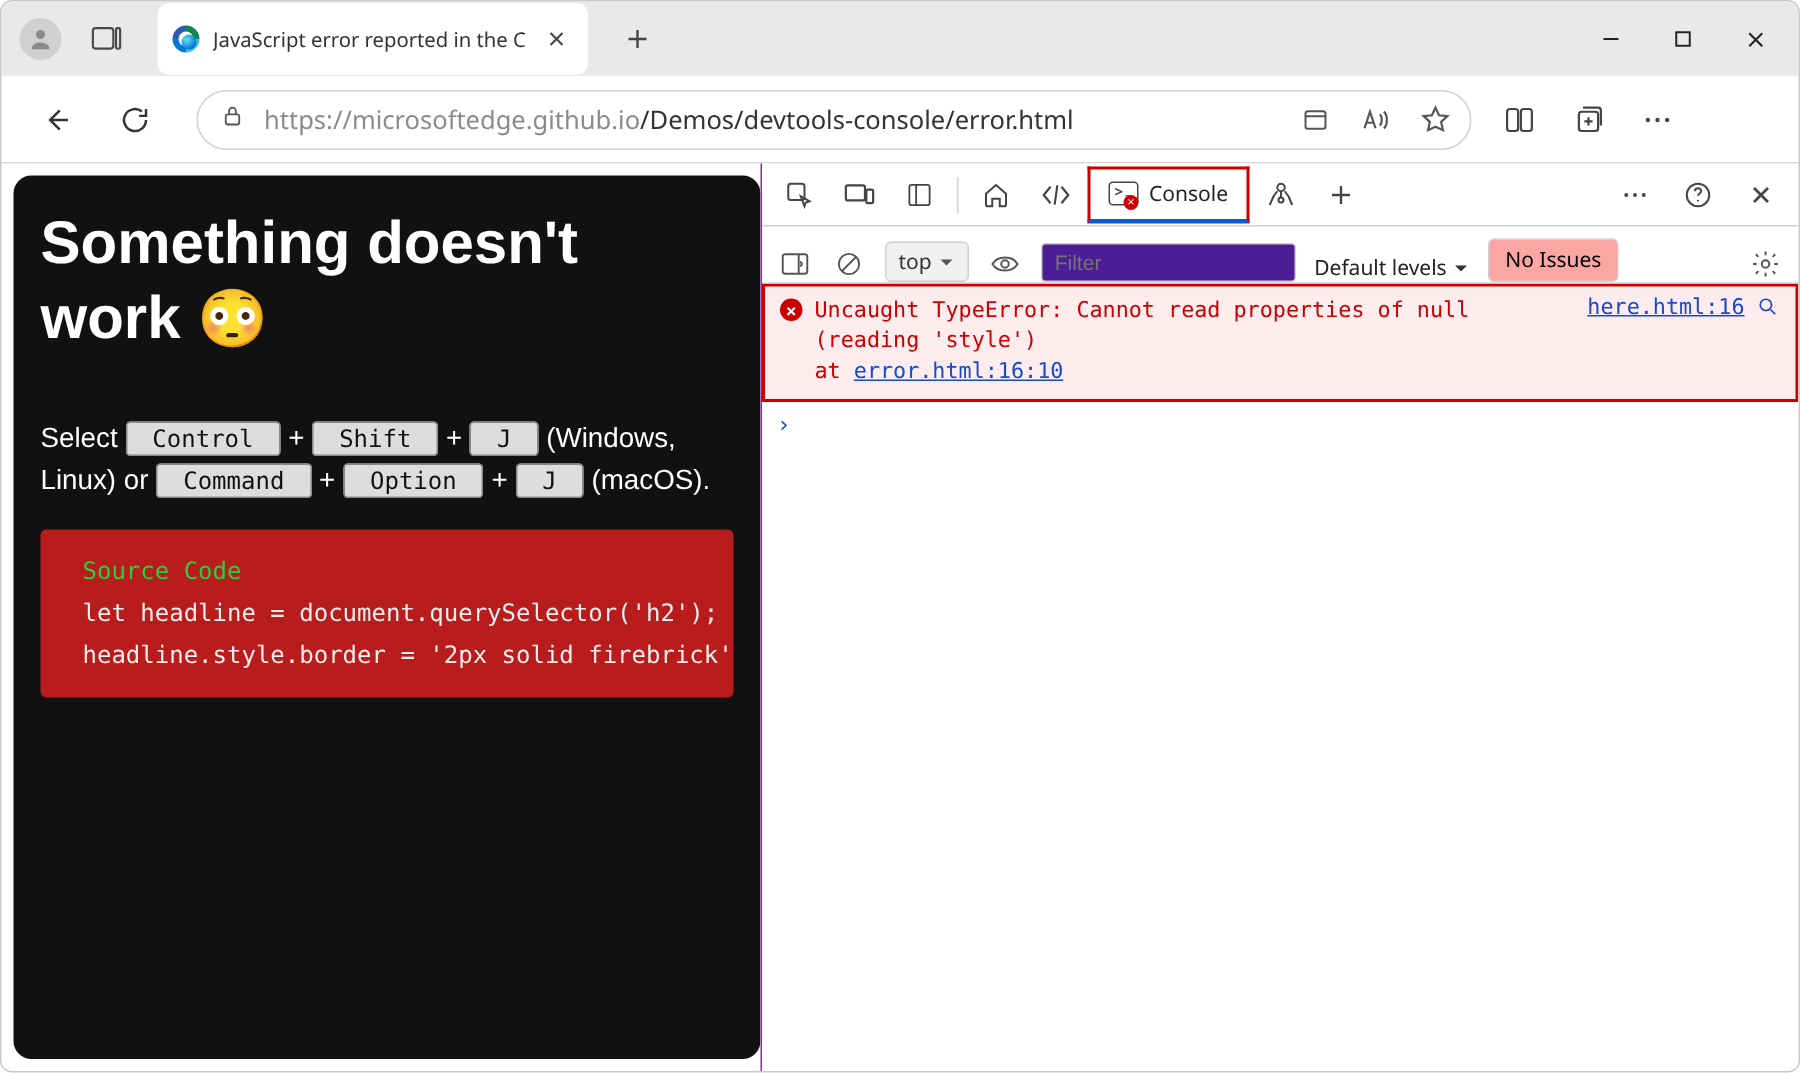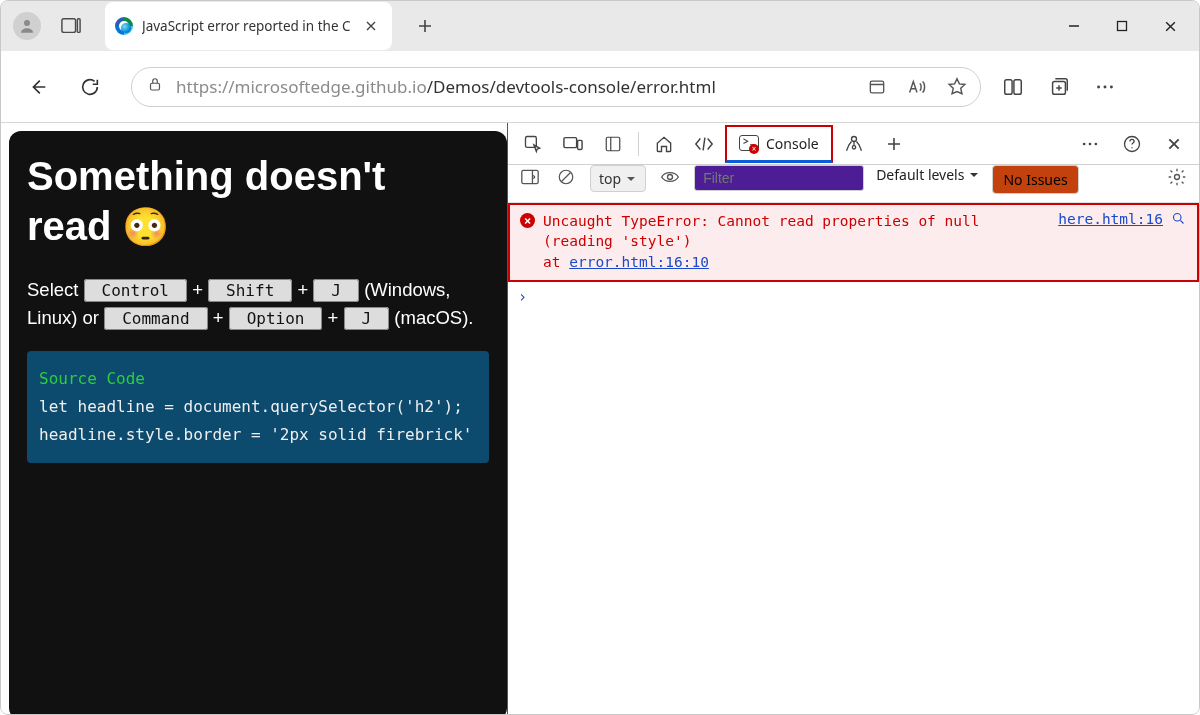--- a/index.html
+++ b/index.html
@@ -79,21 +79,21 @@
   .new-tab svg { stroke:#444; stroke-width:1.6; }
   .tb-spacer { flex: 1; }
   .window-controls { display:flex; gap:2px; }
   .wc-btn {
     width: 46px; height: 40px; display:flex; align-items:center; justify-content:center;
     cursor:pointer;
   }
   .wc-btn svg { stroke:#222; stroke-width:1.3; fill:none; }
   
   .toolbar {
-    height: 72px;
+    height: 58px;
     background: #fff;
     display:flex; align-items:center;
     gap: 10px;
     padding: 0 16px;
     border-bottom: 1px solid #d6d6d6;
   }
   .nav-btn {
     width: 42px; height: 42px; display:flex; align-items:center; justify-content:center;
     border-radius: 6px; cursor:pointer;
   }
@@ -143,40 +143,40 @@
     border-radius: 12px;
     height: 100%;
     padding: 20px 18px 16px 18px;
     font-family: "Segoe UI", sans-serif;
     overflow: hidden;
   }
   .page-inner h1 {
     font-size: 40px;
     font-weight: 700;
     line-height: 1.25;
-    margin-bottom: 24px;
+    margin-bottom: 40px;
   }
   .page-inner .emoji { font-size: 38px; }
   .page-inner p {
     font-size: 18.5px;
     line-height: 1.55;
     margin-bottom: 18px;
   }
   .kbd {
     background:#ddd; color:#111;
     font-family: ui-monospace, Menlo, Consolas, monospace;
     font-size: 16px;
     padding: 1px 17px;
     border-radius: 3px;
     border: 1px solid #888;
   }
   .code-block {
-    background:#0c4a6e;
+    background:#b91c1c;
     border-radius:4px;
-    padding: 14px 12px;
+    padding: 14px 28px;
     font-family: ui-monospace, Menlo, Consolas, monospace;
     font-size: 16px;
     line-height: 1.75;
     margin-top: 10px;
     white-space: pre;
   }
   .code-block .hl-title { color:#2ecc40; }
   .code-block .hl { color:#eee; }
 
   
@@ -230,21 +230,21 @@
   }
   .dt-console-tab .badge::after{
     content:'×'; color:#fff; font-size:8px; line-height:1;
   }
   .dt-console-tab span { font-size:14px; color:#222; }
   .dt-tabs-right { margin-left:auto; display:flex; align-items:center; gap:4px; }
 
   .dt-bar2 {
     height: 38px;
     border-bottom: 1px solid #e0e0e0;
-    display:flex; align-items:flex-start;
+    display:flex; align-items:flex-end;
     padding: 0 10px;
     gap: 12px;
     font-size: 14px;
   }
   .dt-bar2 .ico { width:24px; height:24px; display:flex; align-items:center; justify-content:center; cursor:pointer;}
   .dt-bar2 svg { stroke:#555; fill:none; stroke-width:1.6; }
   .dt-top-select {
     display:flex; align-items:center; gap:4px;
     background:#f0f0f0; border:1px solid #d0d0d0;
     border-radius:4px; padding:3px 8px; cursor:pointer;
@@ -253,21 +253,21 @@
   .dt-top-select svg{ stroke:#555; }
   .dt-filter {
     flex:1; max-width:170px;
     border:1px solid #cfcfcf; border-radius:3px;
     padding:4px 8px; font-size:14px; color:#888;
     background:#4c1d95;
   }
   .dt-levels { display:flex; align-items:center; gap:4px; cursor:pointer; font-size:14px; color:#222; }
   .dt-issues {
     border:1px solid #cfcfcf; border-radius:4px;
-    padding:4px 10px; font-size:14px; background:#c2410c; cursor:pointer;
+    padding:4px 10px; font-size:14px; background:#fca5a5; cursor:pointer;
   }
   .dt-gear { margin-left:auto; }
 
   .dt-body { flex:1; overflow:auto; }
   .dt-error {
     border: 2.5px solid #c00;
     background: #fdecee;
     display:flex;
     padding: 6px 10px 8px 10px;
     gap: 8px;
@@ -411,21 +411,21 @@
     </div>
   </div>
 </div>
 
 <div class="content">
 
   <div class="page">
     <div class="page-inner">
       <h1>
         <span>Something doesn't</span><br>
-        <span>read</span>
+        <span>work</span>
         <span class="emoji">😳</span>
       </h1>
       <p>
         <span>Select </span><span class="kbd">Control</span><span> + </span><span class="kbd">Shift</span><span> + </span><span class="kbd">J</span><span> (Windows, Linux) or </span><span class="kbd">Command</span><span> + </span><span class="kbd">Option</span><span> + </span><span class="kbd">J</span><span> (macOS).</span>
       </p>
       <div class="code-block"><span class="hl-title">Source Code</span>
 <span class="hl">let headline = document.querySelector('h2');</span>
 <span class="hl">headline.style.border = '2px solid firebrick'</span></div>
     </div>
   </div>

